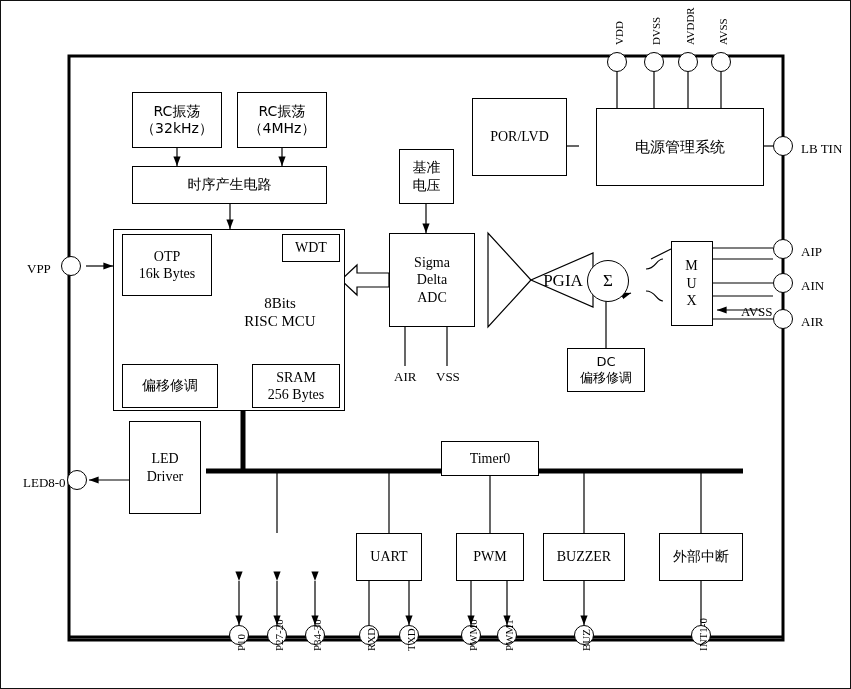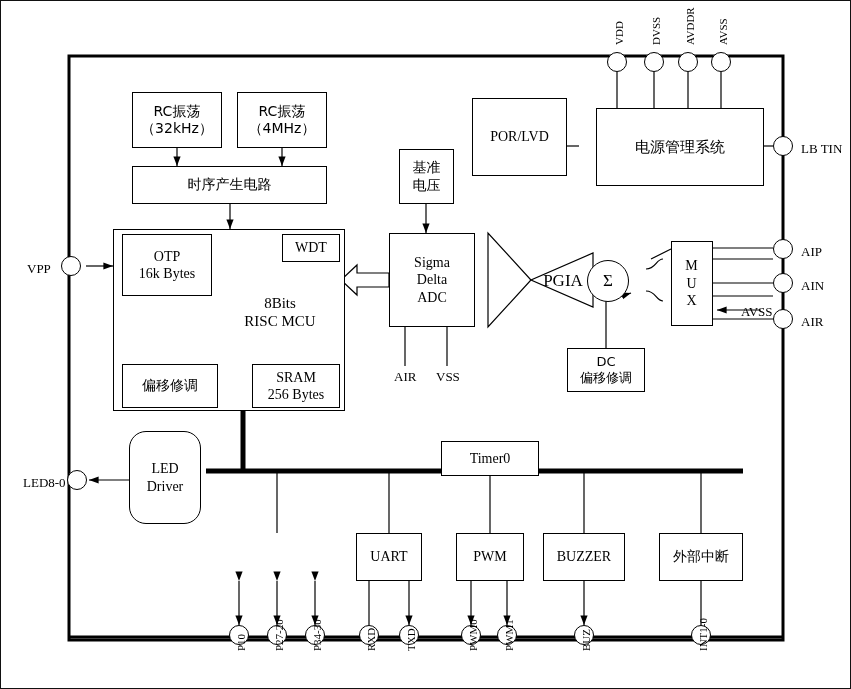--- a/index.html
+++ b/index.html
@@ -186,21 +186,21 @@
   </div>
 
   <div class="box cjk" style="left:578px;top:107px;width:168px;height:78px;margin-left:17px;">
     <span style="font-size:15px;">电源管理系统</span>
   </div>
 
   <div class="box" style="left:440px;top:440px;width:98px;height:35px;">
     <span>Timer0</span>
   </div>
 
-  <div class="box" style="left:128px;top:430px;width:72px;height:93px;border-radius:17px;">
+  <div class="box" style="left:128px;top:420px;width:72px;height:93px;">
     <span style="white-space:pre-line;">LED
 Driver</span>
   </div>
 
 
   <div class="box" style="left:355px;top:532px;width:66px;height:48px;">
     <span>UART</span>
   </div>
 
   <div class="box" style="left:455px;top:532px;width:68px;height:48px;">

